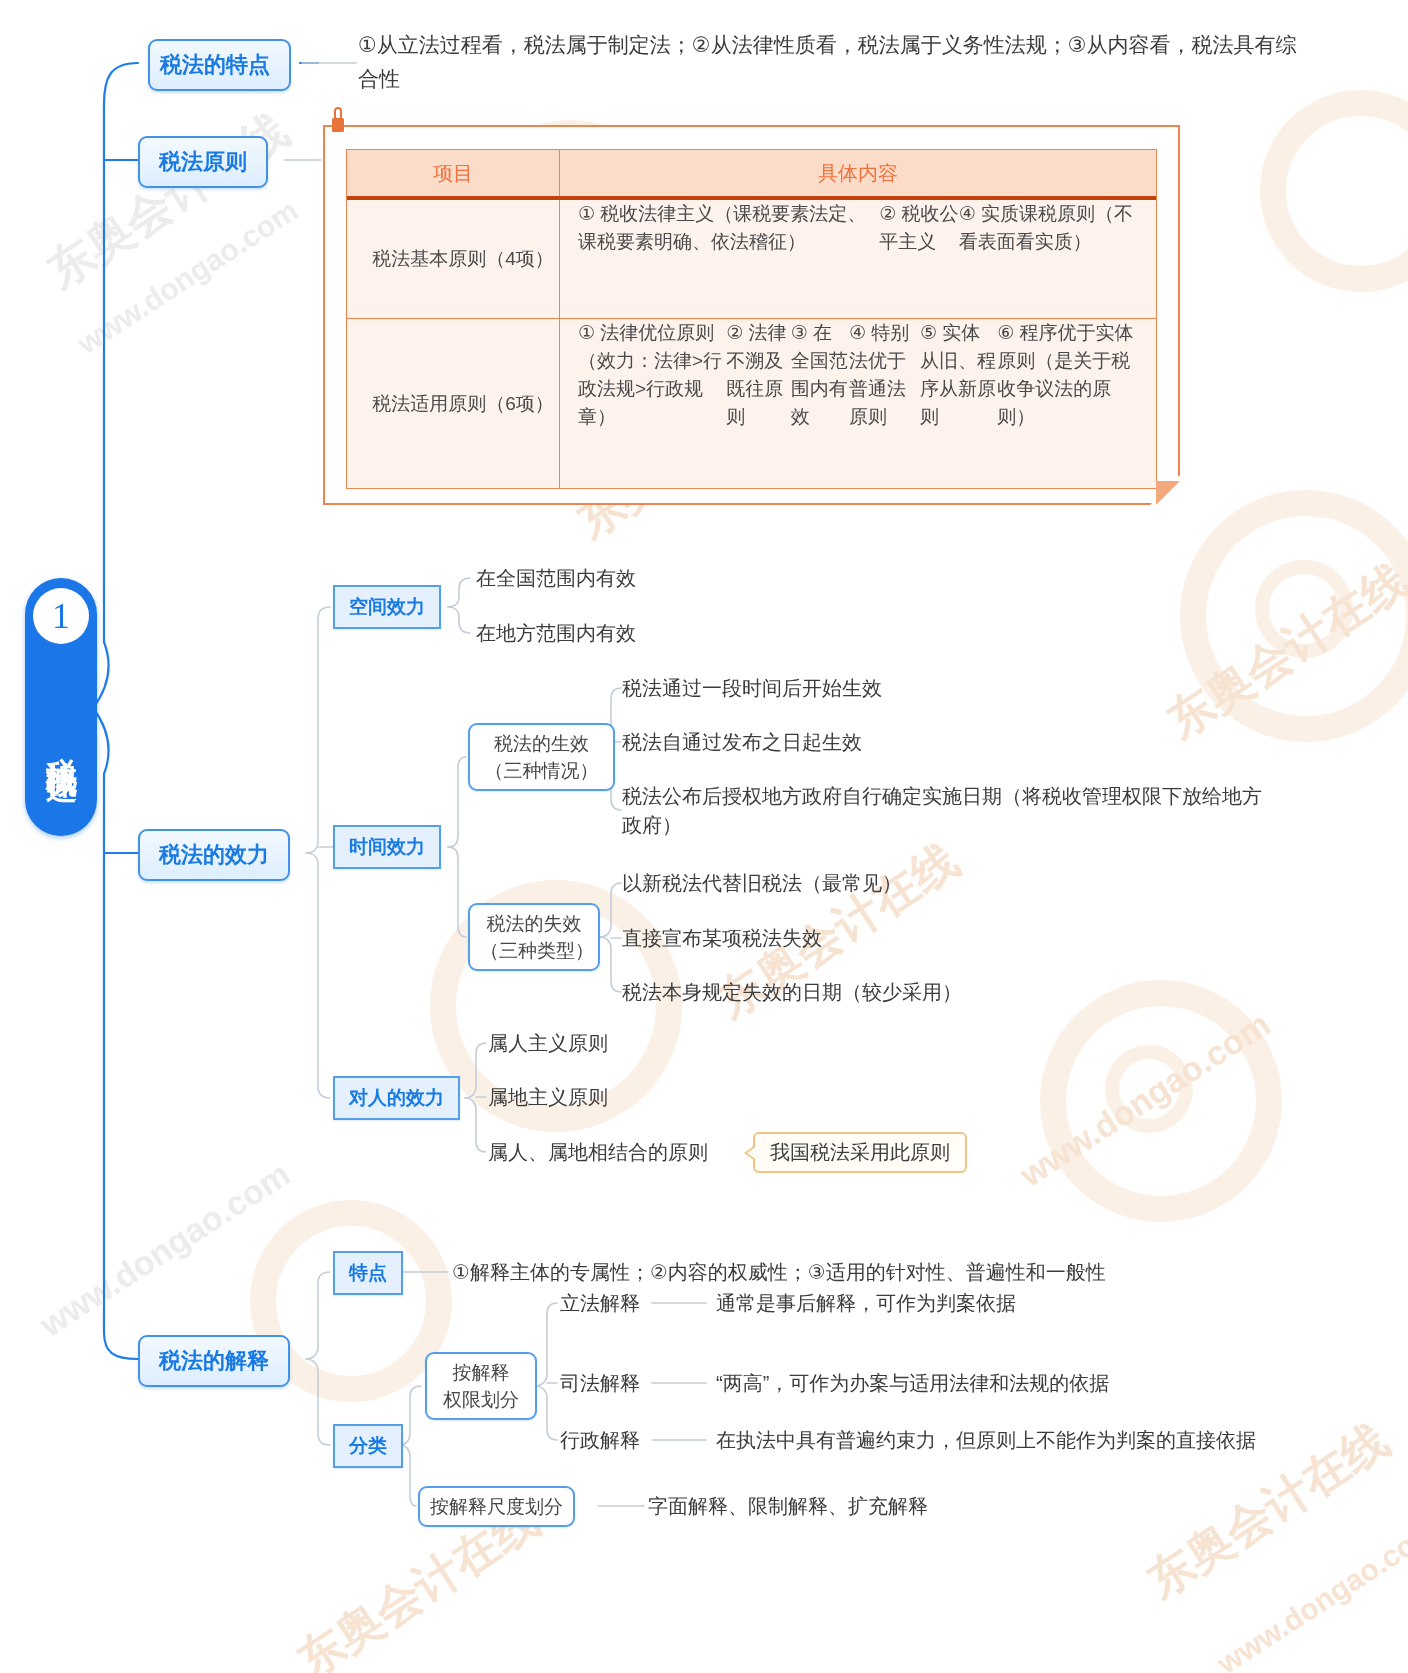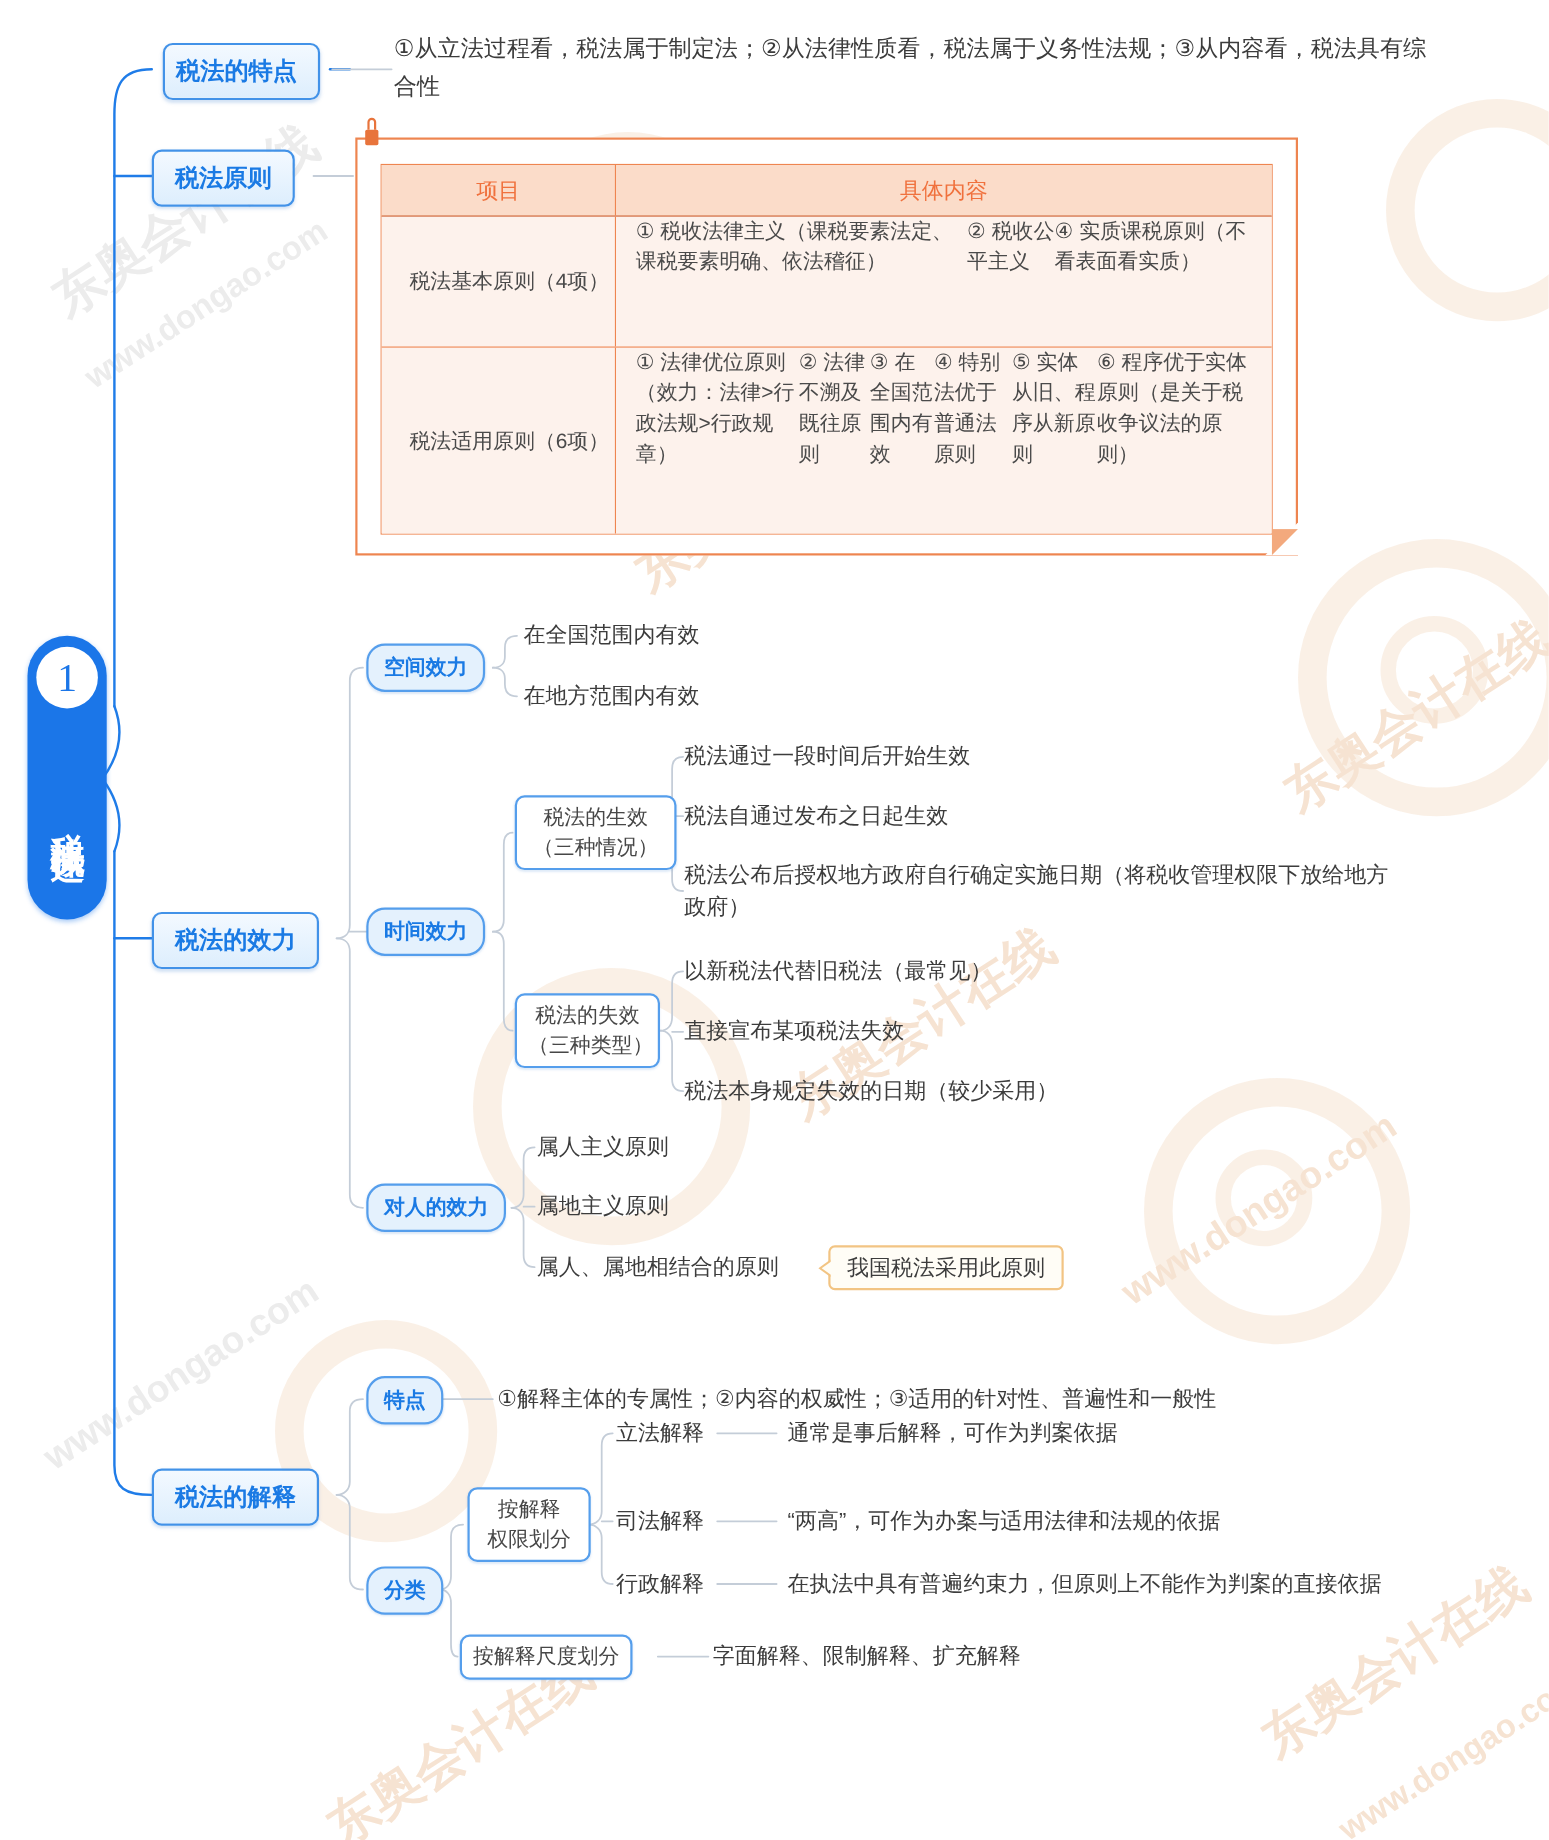--- a/index.html
+++ b/index.html
@@ -15,21 +15,21 @@
   .wm-ring-inner{border-radius:50%;border:14px solid rgba(246,227,210,.55);}
 
   
   #wires{position:absolute;left:0;top:0;z-index:1;}
 
   
   .node{position:absolute;z-index:2;box-sizing:border-box;}
   .branch{background:linear-gradient(#f3f9ff,#ddeefd);border:2px solid #4292e8;border-radius:9px;
           color:#1a7ae4;font-size:22px;font-weight:bold;padding:9px 19px;white-space:nowrap;
           box-shadow:0 2px 3px rgba(80,140,210,.25);}
-  .sub{background:#e4f1fd;border:2px solid #559eec;border-radius:17px;color:#1a7ae4;
+  .sub{background:#e4f1fd;border:2px solid #559eec;border-radius:0;color:#1a7ae4;
        font-size:19px;font-weight:bold;padding:7px 14px;white-space:nowrap;
        box-shadow:0 1px 2px rgba(80,140,210,.2);}
   .wnode{background:#ffffff;border:2px solid #559eec;border-radius:9px;color:#474747;
          font-size:19px;padding:5px 10px;text-align:center;line-height:27px;white-space:nowrap;
          box-shadow:0 1px 2px rgba(80,140,210,.18);}
   .leaf{position:absolute;z-index:2;color:#3c3c3c;font-size:20px;line-height:28px;white-space:nowrap;}
   .leaf.wrap{white-space:normal;line-height:29px;}
 
   .callout{position:absolute;z-index:2;background:#fffdf6;border:2px solid #f2c483;border-radius:6px;
            color:#3c3c3c;font-size:20px;padding:5px 15px;white-space:nowrap;}
@@ -50,21 +50,21 @@
 
   
   #pbox{position:absolute;left:323px;top:125px;width:857px;height:380px;border:2px solid #ee8550;
         background:#fff;z-index:2;box-sizing:border-box;}
   #pbox .fold-cover{position:absolute;right:-2px;bottom:-2px;width:30px;height:30px;background:#fff;
         clip-path:polygon(0 100%,100% 0,100% 100%);}
   #pbox .fold-flap{position:absolute;right:-2px;bottom:-2px;width:24px;height:24px;background:#f3a97d;
         clip-path:polygon(0 100%,100% 0,0 0);}
   #clip{position:absolute;left:328px;top:106px;z-index:3;}
   .ptable{position:absolute;left:21px;top:22px;width:811px;border:1px solid #ee8550;box-sizing:border-box;}
-  .pt-header{display:flex;height:46px;background:#fbdcc9;border-bottom:1px solid #c2410c;}
+  .pt-header{display:flex;height:46px;background:#fbdcc9;border-bottom:4px solid #c2410c;}
   .pt-header div{display:flex;align-items:center;justify-content:center;color:#f0713d;font-size:20px;}
   .pt-c1{width:213px;border-right:1px solid #ee8550;box-sizing:border-box;}
   .pt-c2{flex:1;}
   .pt-row{display:flex;background:#fdf2ec;}
   .pt-row + .pt-row{border-top:1px solid #ee8550;}
   .pt-row .pt-c1{display:flex;align-items:center;justify-content:center;color:#4a4a4a;font-size:19px;padding-left:20px;}
   .pt-row .pt-c2{display:flex;flex-direction:row;justify-content:flex-start;padding:0 18px;box-sizing:border-box;}
   .pt-row .pt-c2 div{color:#4a4a4a;font-size:19px;line-height:28px;}
 </style>
 </head>

